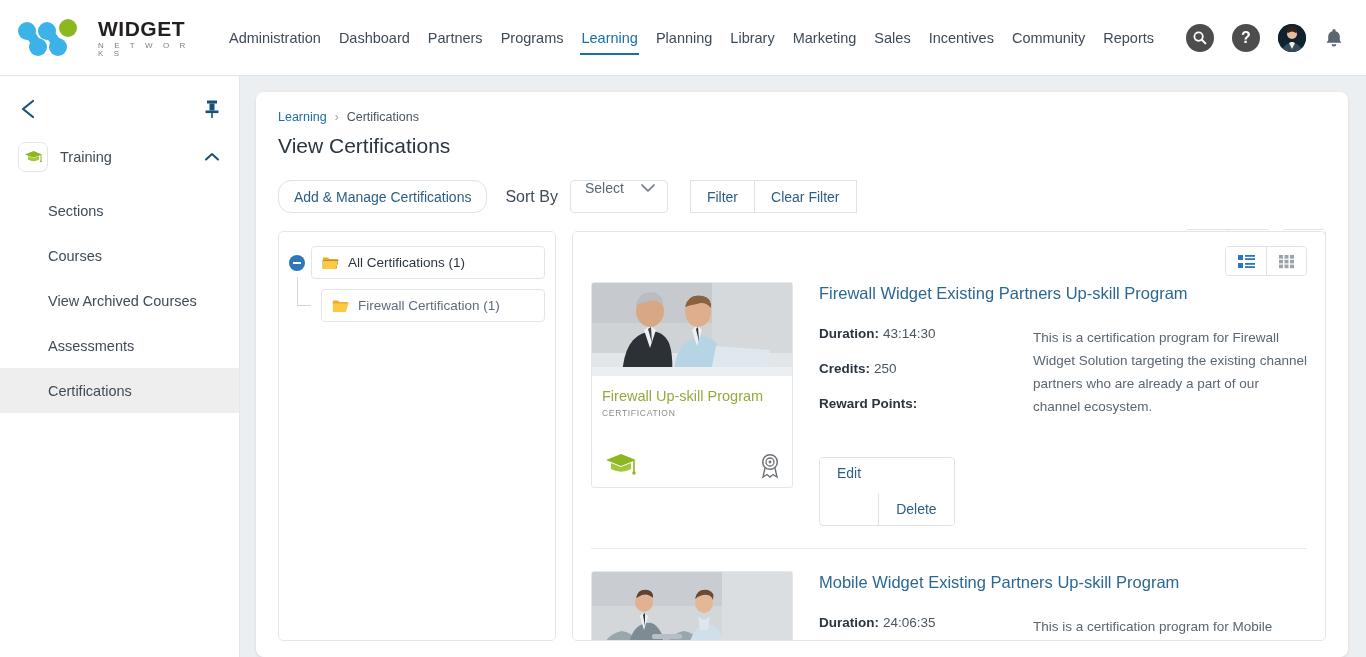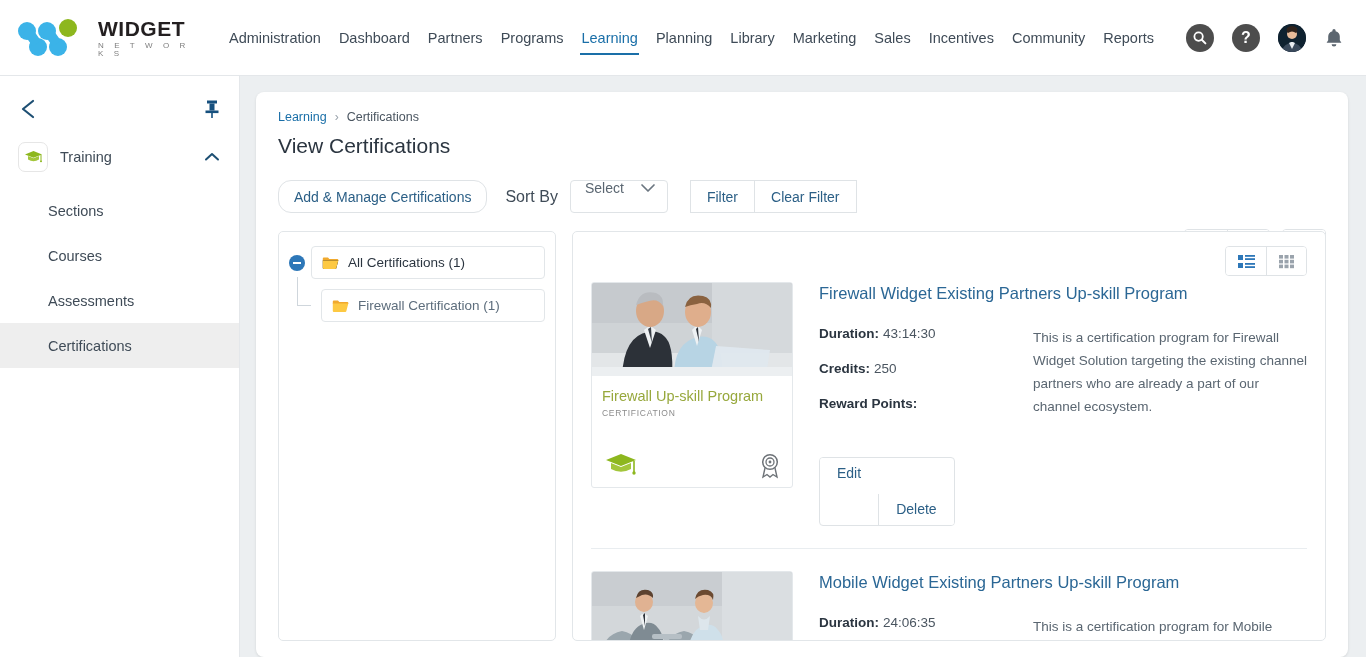--- a/index.html
+++ b/index.html
@@ -291,20 +291,21 @@
       <div class="sb-chevron">
         <svg width="18" height="12" viewBox="0 0 18 12">
           <polyline points="3,8.5 9,3 15,8.5" fill="none" stroke="#1d4f73" stroke-width="2" stroke-linecap="round" stroke-linejoin="round"></polyline>
         </svg>
       </div>
     </div>
 
     <div class="sb-items">
       <div class="sb-item">Sections</div>
       <div class="sb-item">Courses</div>
+      <div class="sb-item">View Archived Courses</div>
       <div class="sb-item">Assessments</div>
       <div class="sb-item selected">Certifications</div>
     </div>
   </div>
 
   <div class="main">
     <div class="content-card">
 
       <div class="crumbs">
         <span class="crumb-link">Learning</span>

